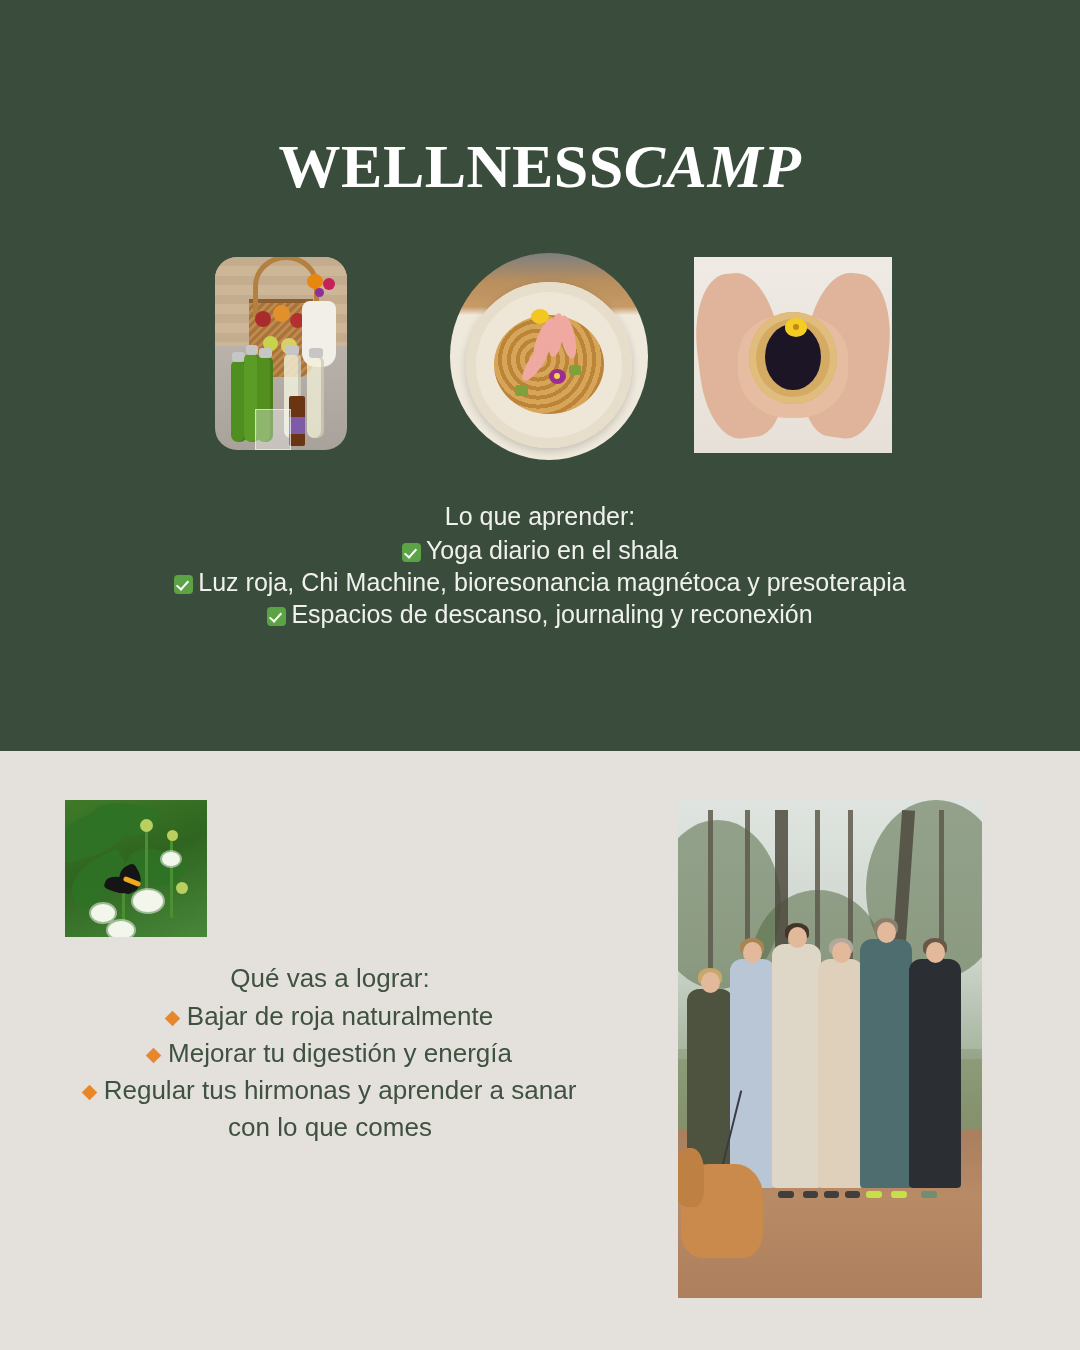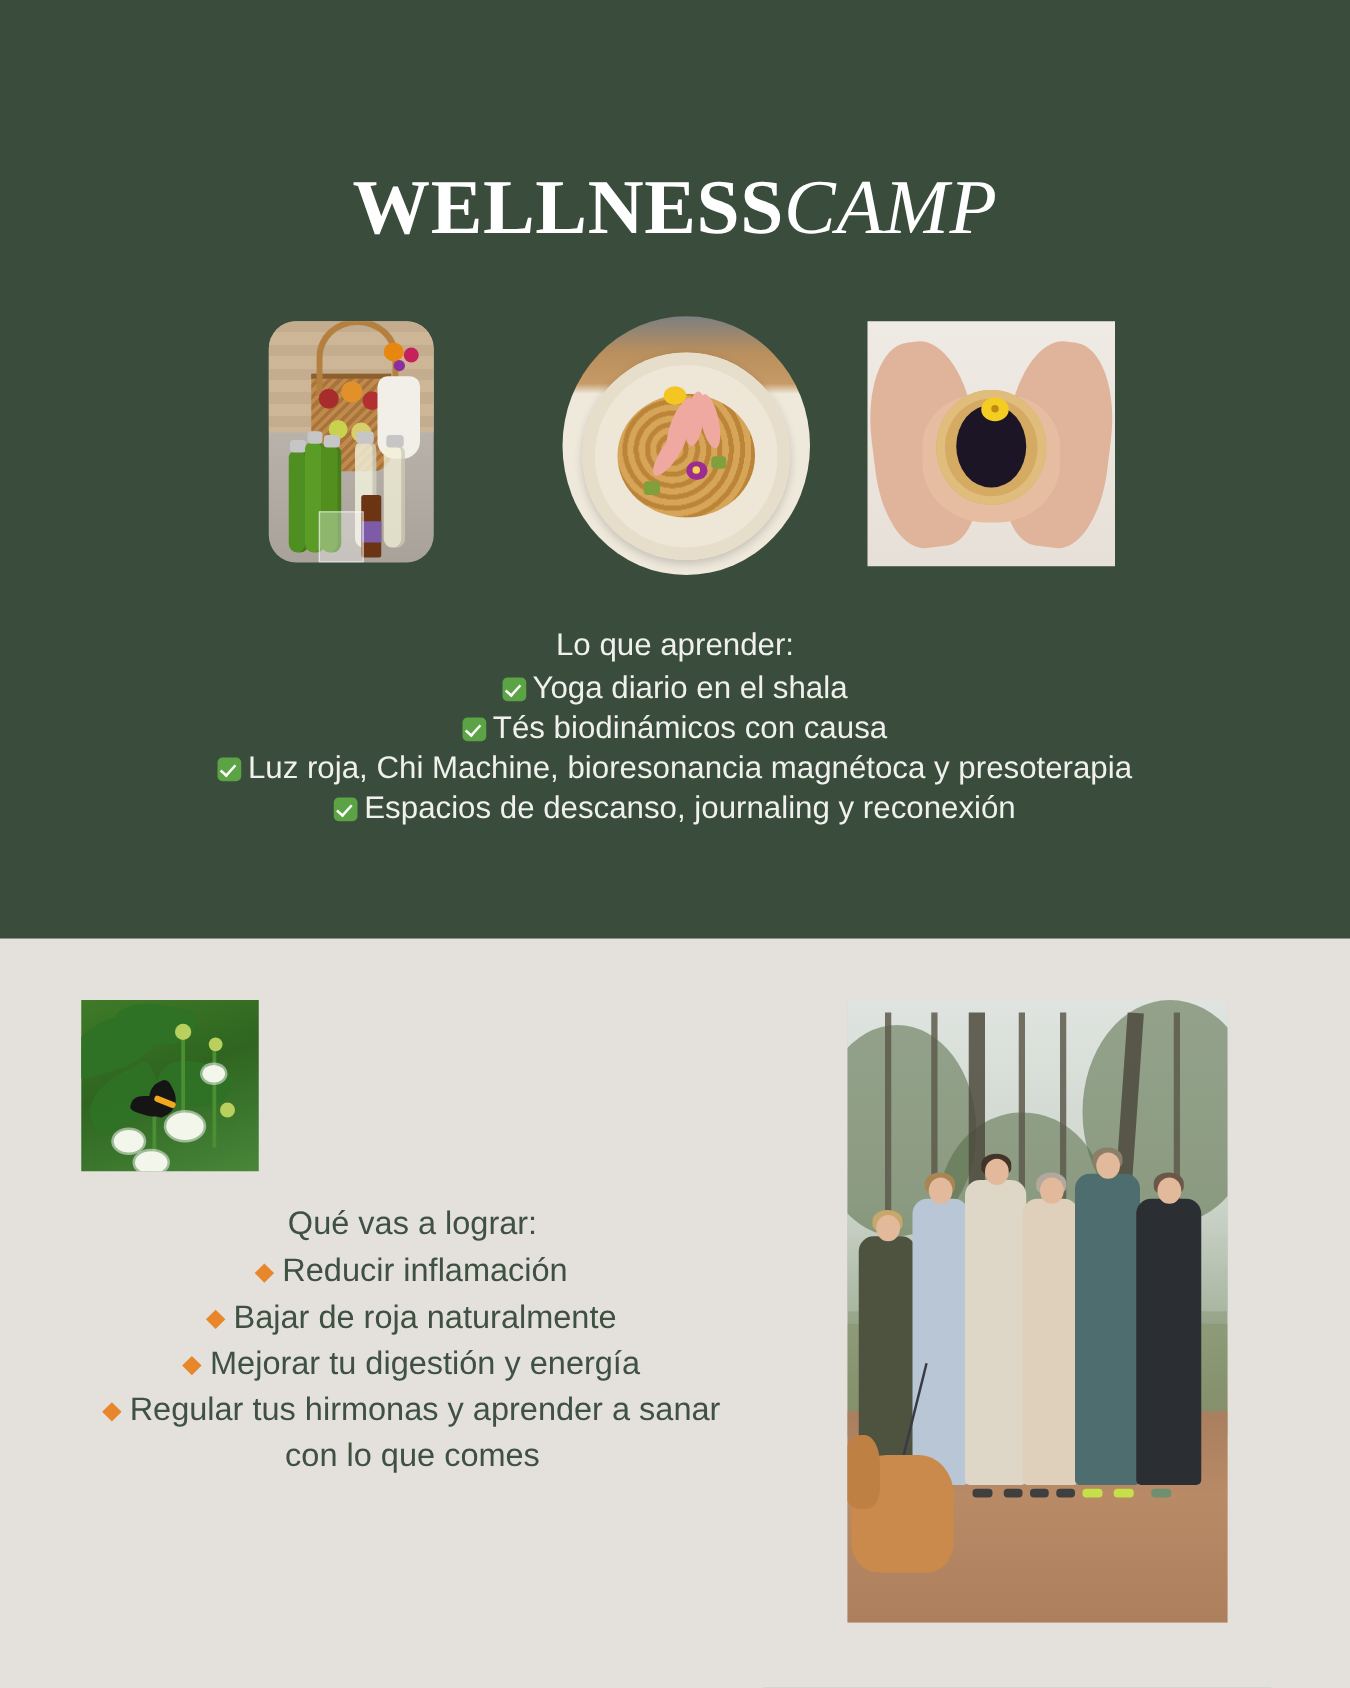--- a/index.html
+++ b/index.html
@@ -39,21 +39,21 @@
     width: 1080px;
     text-align: center;
     color: #ffffff;
     font-family: "Liberation Serif", "DejaVu Serif", serif;
     font-size: 62px;
     line-height: 72px;
     letter-spacing: 0.5px;
     white-space: nowrap;
   }
   .title .t-bold { font-weight: 700; font-style: normal; }
-  .title .t-ital { font-weight: 400; font-style: italic; }
+  .title .t-ital { font-weight: 700; font-style: italic; }
 
   
   .photo { position: absolute; overflow: hidden; background:#c9c4bb; }
 
   
   #photo-juice {
     left: 215px; top: 257px; width: 132px; height: 193px;
     border-radius: 22px;
     background:
       linear-gradient(180deg,#cbb9a1 0%,#d9c8af 34%,#b9b2ab 46%,#a9a29a 100%);
@@ -384,21 +384,20 @@
     <div class="handR"></div>
     <div class="palm"></div>
     <div class="tart"></div>
     <div class="filling"></div>
     <div class="viola"></div>
   </div>
 
   <div class="includes-block">
     <div class="lead">Lo que aprender:</div>
     <div class="li"><span class="chk"></span><span>Yoga diario en el shala</span></div>
-    <div class="li"><span class="chk"></span><span>Tés biodinámicos con causa</span></div>
     <div class="li"><span class="chk"></span><span>Luz roja, Chi Machine, bioresonancia magnétoca y presoterapia</span></div>
     <div class="li"><span class="chk"></span><span>Espacios de descanso, journaling y reconexión</span></div>
   </div>
 
   <div class="panel-beige"></div>
 
   <div class="photo" id="photo-butterfly">
     <div class="leaf l1"></div>
     <div class="leaf l2"></div>
     <div class="leaf l3"></div>
@@ -462,19 +461,18 @@
     <div class="shoe" style="left:55%;width:15px;"></div>
     <div class="shoe sneak" style="left:62%;width:16px;"></div>
     <div class="shoe sneak" style="left:70%;width:16px;"></div>
     <div class="shoe" style="left:80%;width:16px;background:#6e8f70;"></div>
     <div class="leash"></div>
     <div class="dog"></div>
   </div>
 
   <div class="goals-block">
     <div class="lead">Qué vas a lograr:</div>
-    <div class="li"><span class="dia"></span><span>Reducir inflamación</span></div>
     <div class="li"><span class="dia"></span><span>Bajar de roja naturalmente</span></div>
     <div class="li"><span class="dia"></span><span>Mejorar tu digestión y energía</span></div>
     <div class="li wrap"><span class="dia"></span><span>Regular tus hirmonas y aprender a sanar con lo que comes</span></div>
   </div>
 
 </div>
 
 </body></html>

